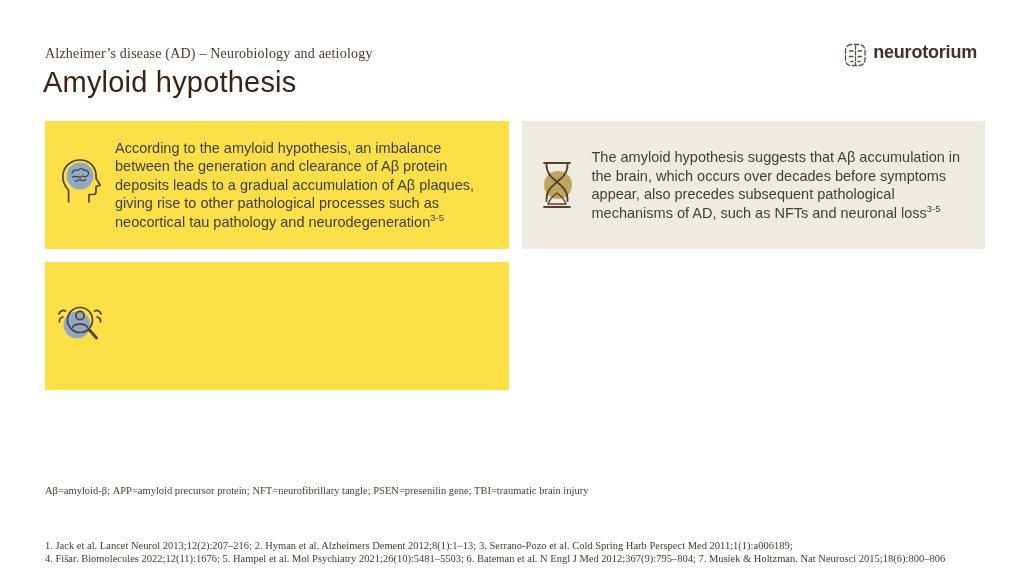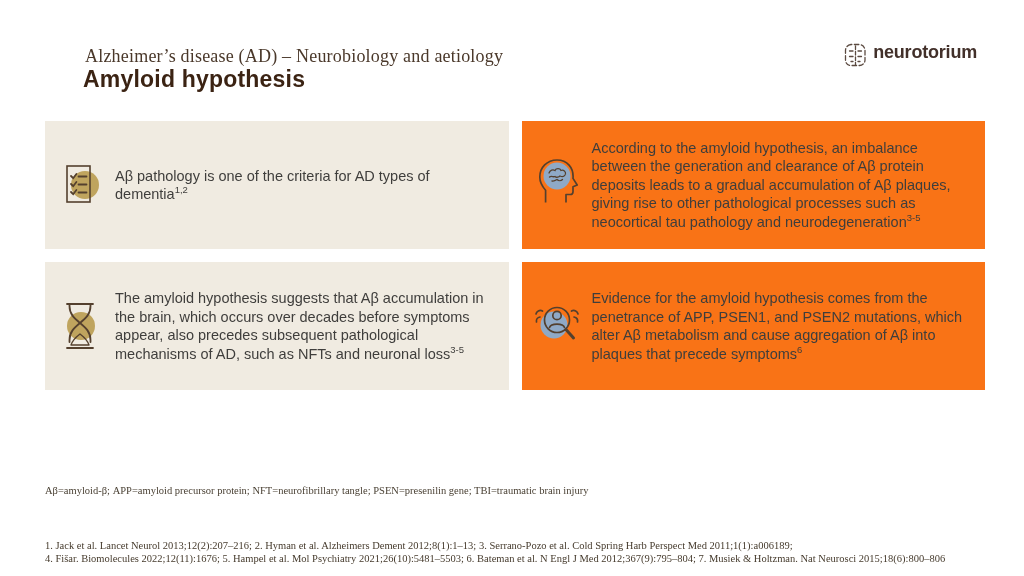--- a/index.html
+++ b/index.html
@@ -1,34 +1,34 @@
 <!DOCTYPE html>
 <html><head>
 <meta charset="utf-8">
 <style>
   html,body{margin:0;padding:0;background:#ffffff;}
   .slide{position:relative;width:1024px;height:576px;background:#ffffff;overflow:hidden;
          font-family:"Liberation Sans",sans-serif;}
 
   
   .eyebrow{position:absolute;left:45px;top:46px;font-family:"Liberation Serif",serif;
-           font-size:18px;color:#4a382a;letter-spacing:.2px;margin-left:40px;}
-  .page-title{position:absolute;left:43px;top:66px;font-size:23px;font-weight:bold;
-              color:#3b2313;letter-spacing:.2px;margin-left:40px;}
+           font-size:14px;color:#4a382a;letter-spacing:.2px;}
+  .page-title{position:absolute;left:43px;top:66px;font-size:29px;font-weight:normal;
+              color:#3b2313;letter-spacing:.2px;}
 
   
   .logo{position:absolute;right:47px;top:42px;display:flex;align-items:flex-start;gap:5px;}
   .logo-word{font-size:18px;font-weight:600;color:#42302a;letter-spacing:-.2px;}
 
   
   .grid{position:absolute;left:45px;top:121px;width:940px;height:269px;
         display:grid;grid-template-columns:1fr 1fr;grid-template-rows:1fr 1fr;gap:13px;}
   .card{display:flex;align-items:center;}
   .card.beige{background:#f0ebe1;}
-  .card.blue{background:#f97316;}
+  .card.blue{background:#fde047;}
   .icon-wrap{width:70px;flex:none;display:flex;justify-content:center;align-items:center;}
   .card-text{flex:1;padding-right:14px;font-size:14.5px;line-height:18.5px;color:#3f3e3c;}
   .card-text sup{font-size:9.5px;line-height:0;}
 
   
   .abbrev{position:absolute;left:45px;top:485px;font-family:"Liberation Serif",serif;
           font-size:10.5px;color:#4a4134;}
   .refs{position:absolute;left:45px;top:539px;font-family:"Liberation Serif",serif;
         font-size:10.5px;line-height:13px;color:#453a2c;}
   .refs div{white-space:nowrap;}
@@ -51,36 +51,20 @@
           <path d="M12.5 4v19" stroke-dasharray="3.5 2"></path>
           <path d="M6.5 9h3.5M15 9h3.5M6.5 14.5h3.5M15 14.5h3.5M8 19.5h2M15 19.5h2"></path>
         </g>
       </svg>
     </span>
     <span class="logo-word">neurotorium</span>
   </div>
 
   <div class="grid">
 
-    <div class="card beige">
-      <span class="icon-wrap">
-        <svg width="42" height="46" viewBox="0 0 42 46">
-          <circle cx="26" cy="23" r="14" fill="#bfa45e"></circle>
-          <rect x="8" y="4" width="23" height="36" fill="none" stroke="#54402e" stroke-width="1.6"></rect>
-          <g fill="none" stroke="#54402e" stroke-width="1.8" stroke-linecap="round">
-            <path d="M12 14l2.2 2.2 3.2-4.2M19.5 14.5h8"></path>
-            <path d="M12 22l2.2 2.2 3.2-4.2M19.5 22.5h8"></path>
-            <path d="M12 30l2.2 2.2 3.2-4.2M19.5 30.5h8"></path>
-          </g>
-        </svg>
-      </span>
-      <div class="card-text">
-        <span>Aβ pathology is one of the criteria for AD types of dementia</span><sup>1,2</sup>
-      </div>
-    </div>
 
     <div class="card blue">
       <span class="icon-wrap">
         <svg width="42" height="58" viewBox="0 0 42 58">
           <circle cx="21" cy="20" r="13.5" fill="#8fa9c6"></circle>
           <path d="M28 56v-8h4.2c1.6 0 2.8-1.2 2.8-2.8v-5l4.2-1.7-4.2-6.6c.9-11-6-18.4-16-18.4C9 13.5 1.8 21 1.8 30.5c0 6 2.9 10 5.8 13.2V56" fill="none" stroke="#54402e" stroke-width="1.7" stroke-linejoin="round" transform="translate(2,-9.5)"></path>
           <g fill="none" stroke="#54402e" stroke-width="1.3" stroke-linecap="round">
             <path d="M13 17c1-3 4-4 6-2.5 1-2.5 5-2.5 6 0 2.5-1 5 1 4.5 3.5"></path>
             <path d="M13.5 21c2-1.5 4 .5 5.5-.5 1.5 1.5 4 .5 5-.5 2 1 4 .5 5-1"></path>
             <path d="M16 25c2 .5 3.5-.5 5-1.5 1.5 1.5 4 1.5 5.5 0"></path>
@@ -114,23 +98,20 @@
           <g fill="none" stroke="#54402e" stroke-width="1.7" stroke-linecap="round">
             <circle cx="27" cy="20" r="12.5"></circle>
             <circle cx="27" cy="15.5" r="4.2"></circle>
             <path d="M19.5 27.5c1.5-4.5 13.5-4.5 15 0"></path>
             <path d="M36 29.5l7.5 8.5" stroke-width="3"></path>
             <path d="M12.5 11c-3-1.5-6 .5-6.5 3M10 17c-2.5.5-4 2.5-3.5 5"></path>
             <path d="M41.5 11c3-1.5 6 .5 6.5 3M44 17c2.5.5 4 2.5 3.5 5"></path>
           </g>
         </svg>
       </span>
-      <div class="card-text">
-        <span>Evidence for the amyloid hypothesis comes from the penetrance of APP, PSEN1, and PSEN2 mutations, which alter Aβ metabolism and cause aggregation of Aβ into plaques that precede symptoms</span><sup>6</sup>
-      </div>
     </div>
 
   </div>
 
   <div class="abbrev">Aβ=amyloid-β; APP=amyloid precursor protein; NFT=neurofibrillary tangle; PSEN=presenilin gene; TBI=traumatic brain injury</div>
   <div class="refs">
     <div>1. Jack et al. Lancet Neurol 2013;12(2):207–216; 2. Hyman et al. Alzheimers Dement 2012;8(1):1–13; 3. Serrano-Pozo et al. Cold Spring Harb Perspect Med 2011;1(1):a006189;</div>
     <div>4. Fišar. Biomolecules 2022;12(11):1676; 5. Hampel et al. Mol Psychiatry 2021;26(10):5481–5503; 6. Bateman et al. N Engl J Med 2012;367(9):795–804; 7. Musiek &amp; Holtzman. Nat Neurosci 2015;18(6):800–806</div>
   </div>
 

